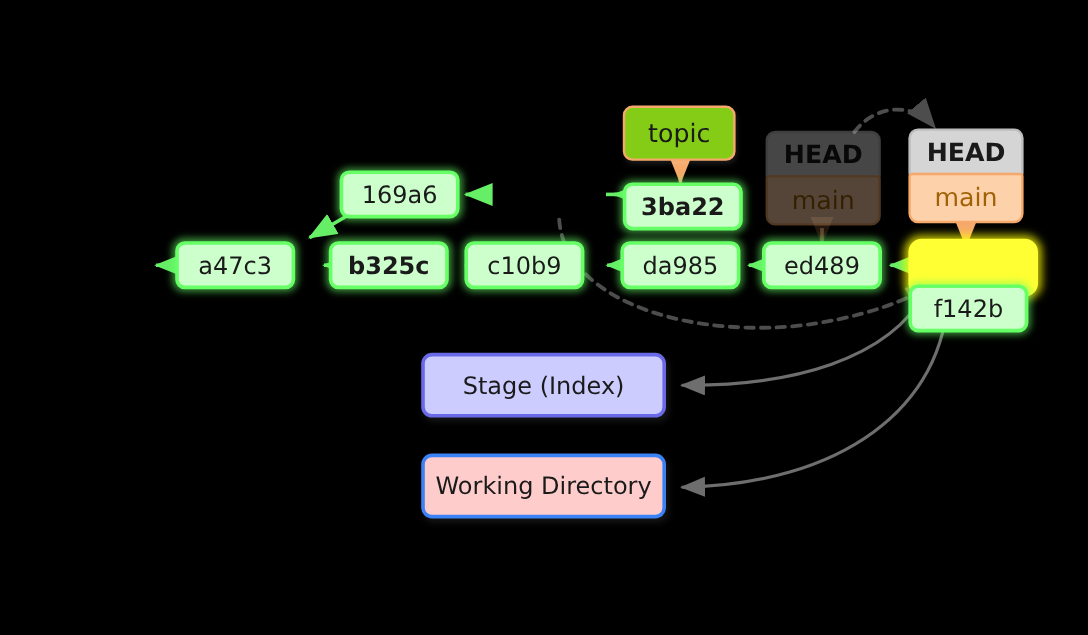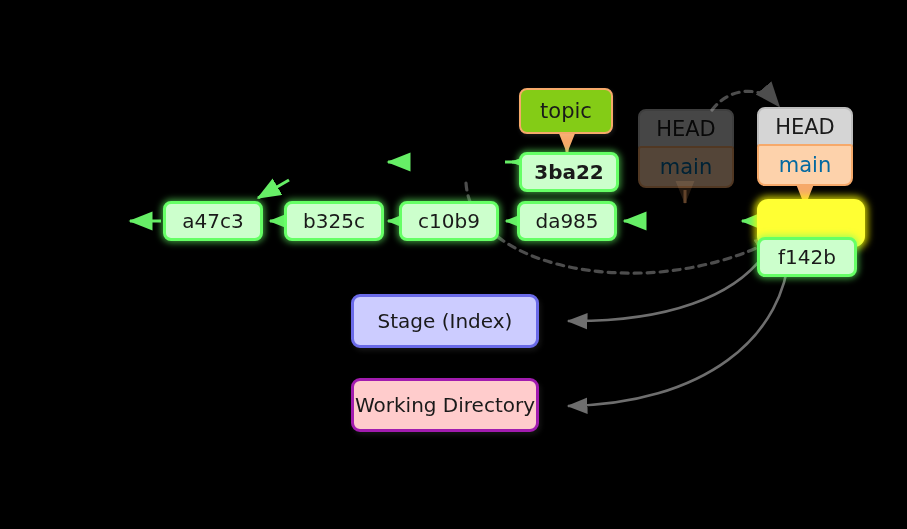--- a/index.html
+++ b/index.html
@@ -74,53 +74,54 @@
     box-sizing: border-box;
     height: 40px;
     display: flex;
     align-items: center;
     justify-content: center;
     background: #d5d5d5;
     border: 2px solid #bdbdbd;
     border-radius: 8px 8px 3px 3px;
     font-size: 21px;
     color: #1a1a1a;
+    font-weight: bold;
   }
   .headstack .branch-part {
     box-sizing: border-box;
     height: 42px;
     margin-top: -3px;
     display: flex;
     align-items: center;
     justify-content: center;
     background: #fdd2ab;
     border: 2px solid #f6a96a;
     border-radius: 3px 3px 8px 8px;
     font-size: 21px;
-    color: #0369a1;
+    color: #a16207;
   }
   .headstack.faded {
     opacity: 0.33;
     z-index: 3;
   }
   .areabox {
-    width: 188px;
+    width: 204px;
     height: 54px;
     font-size: 20px;
     color: #1a1a1a;
     border-radius: 9px;
   }
   .stage {
     background: #ccccff;
     border: 3px solid #6a6ae8;
     box-shadow: 2px 3px 5px rgba(255,255,255,0.08);
   }
   .workdir {
     background: #ffcccc;
-    border: 3px solid #a21caf;
+    border: 3px solid #3b82f6;
     box-shadow: 2px 3px 5px rgba(255,255,255,0.08);
   }
 </style>
 </head>
 <body>
 
 <div id="canvas">
 
   <svg id="edges" viewBox="0 0 907 529">
     <defs>
@@ -164,35 +165,41 @@
 
     <path d="M 466 183 C 470 245, 560 280, 660 272 C 720 266, 760 248, 778 237" fill="none" stroke="#4d4d4d" stroke-width="3.2" stroke-dasharray="7 6" stroke-linecap="round" marker-end="url(#ah-darkgray)"></path>
 
     <path d="M 772 243 C 740 300, 660 322, 568 321" fill="none" stroke="#6e6e6e" stroke-width="2.6" marker-end="url(#ah-gray)"></path>
 
     <path d="M 790 243 C 788 340, 700 404, 568 406" fill="none" stroke="#6e6e6e" stroke-width="2.6" marker-end="url(#ah-gray)"></path>
   </svg>
 
   <div class="halo" style="left:757px; top:199px;"></div>
 
+  <div class="node commit" style="left:283px; top:142px;">
+    <span>169a6</span>
+  </div>
   <div class="node commit" style="left:519px; top:152px;font-weight:bold;">
     <span>3ba22</span>
   </div>
 
-  <div class="node commit" style="left:163px; top:201px;">
+  <div class="node commit" style="left:146px; top:201px;">
     <span>a47c3</span>
   </div>
-  <div class="node commit" style="left:284px; top:201px;">
+  <div class="node commit" style="left:274px; top:201px;font-weight:bold;">
     <span>b325c</span>
   </div>
-  <div class="node commit" style="left:399px; top:201px;text-align:center;">
+  <div class="node commit" style="left:387px; top:201px;text-align:center;">
     <span>c10b9</span>
   </div>
   <div class="node commit" style="left:517px; top:201px;">
     <span>da985</span>
+  </div>
+  <div class="node commit" style="left:635px; top:201px;">
+    <span>ed489</span>
   </div>
   <div class="node commit current" style="left:757px; top:201px;">
     <span>f142b</span>
   </div>
 
   <div class="node branchlabel" style="left:519px; top:88px;">
     <span>topic</span>
   </div>
 
   <div class="headstack faded" style="left:638px; top:109px;">

